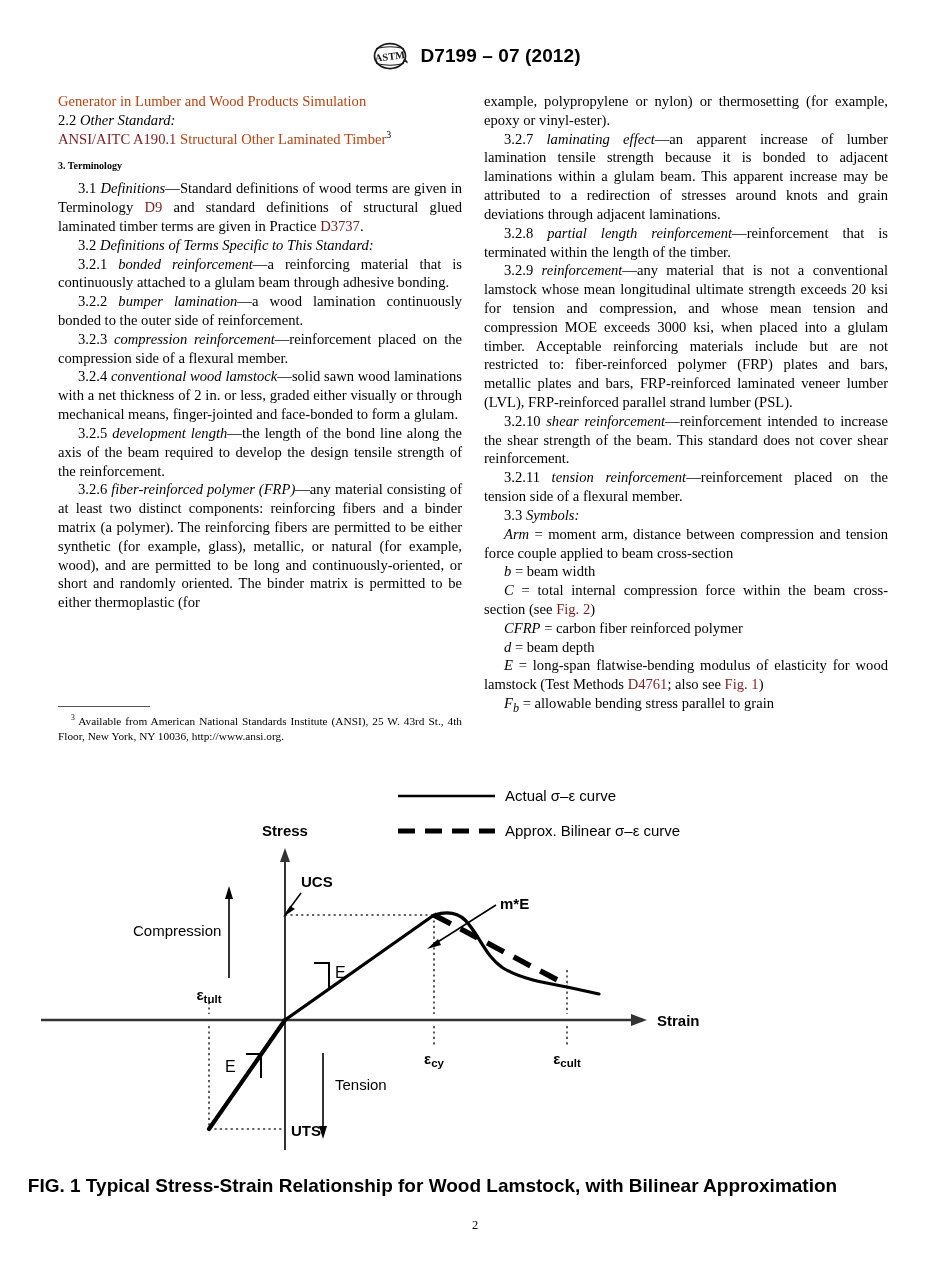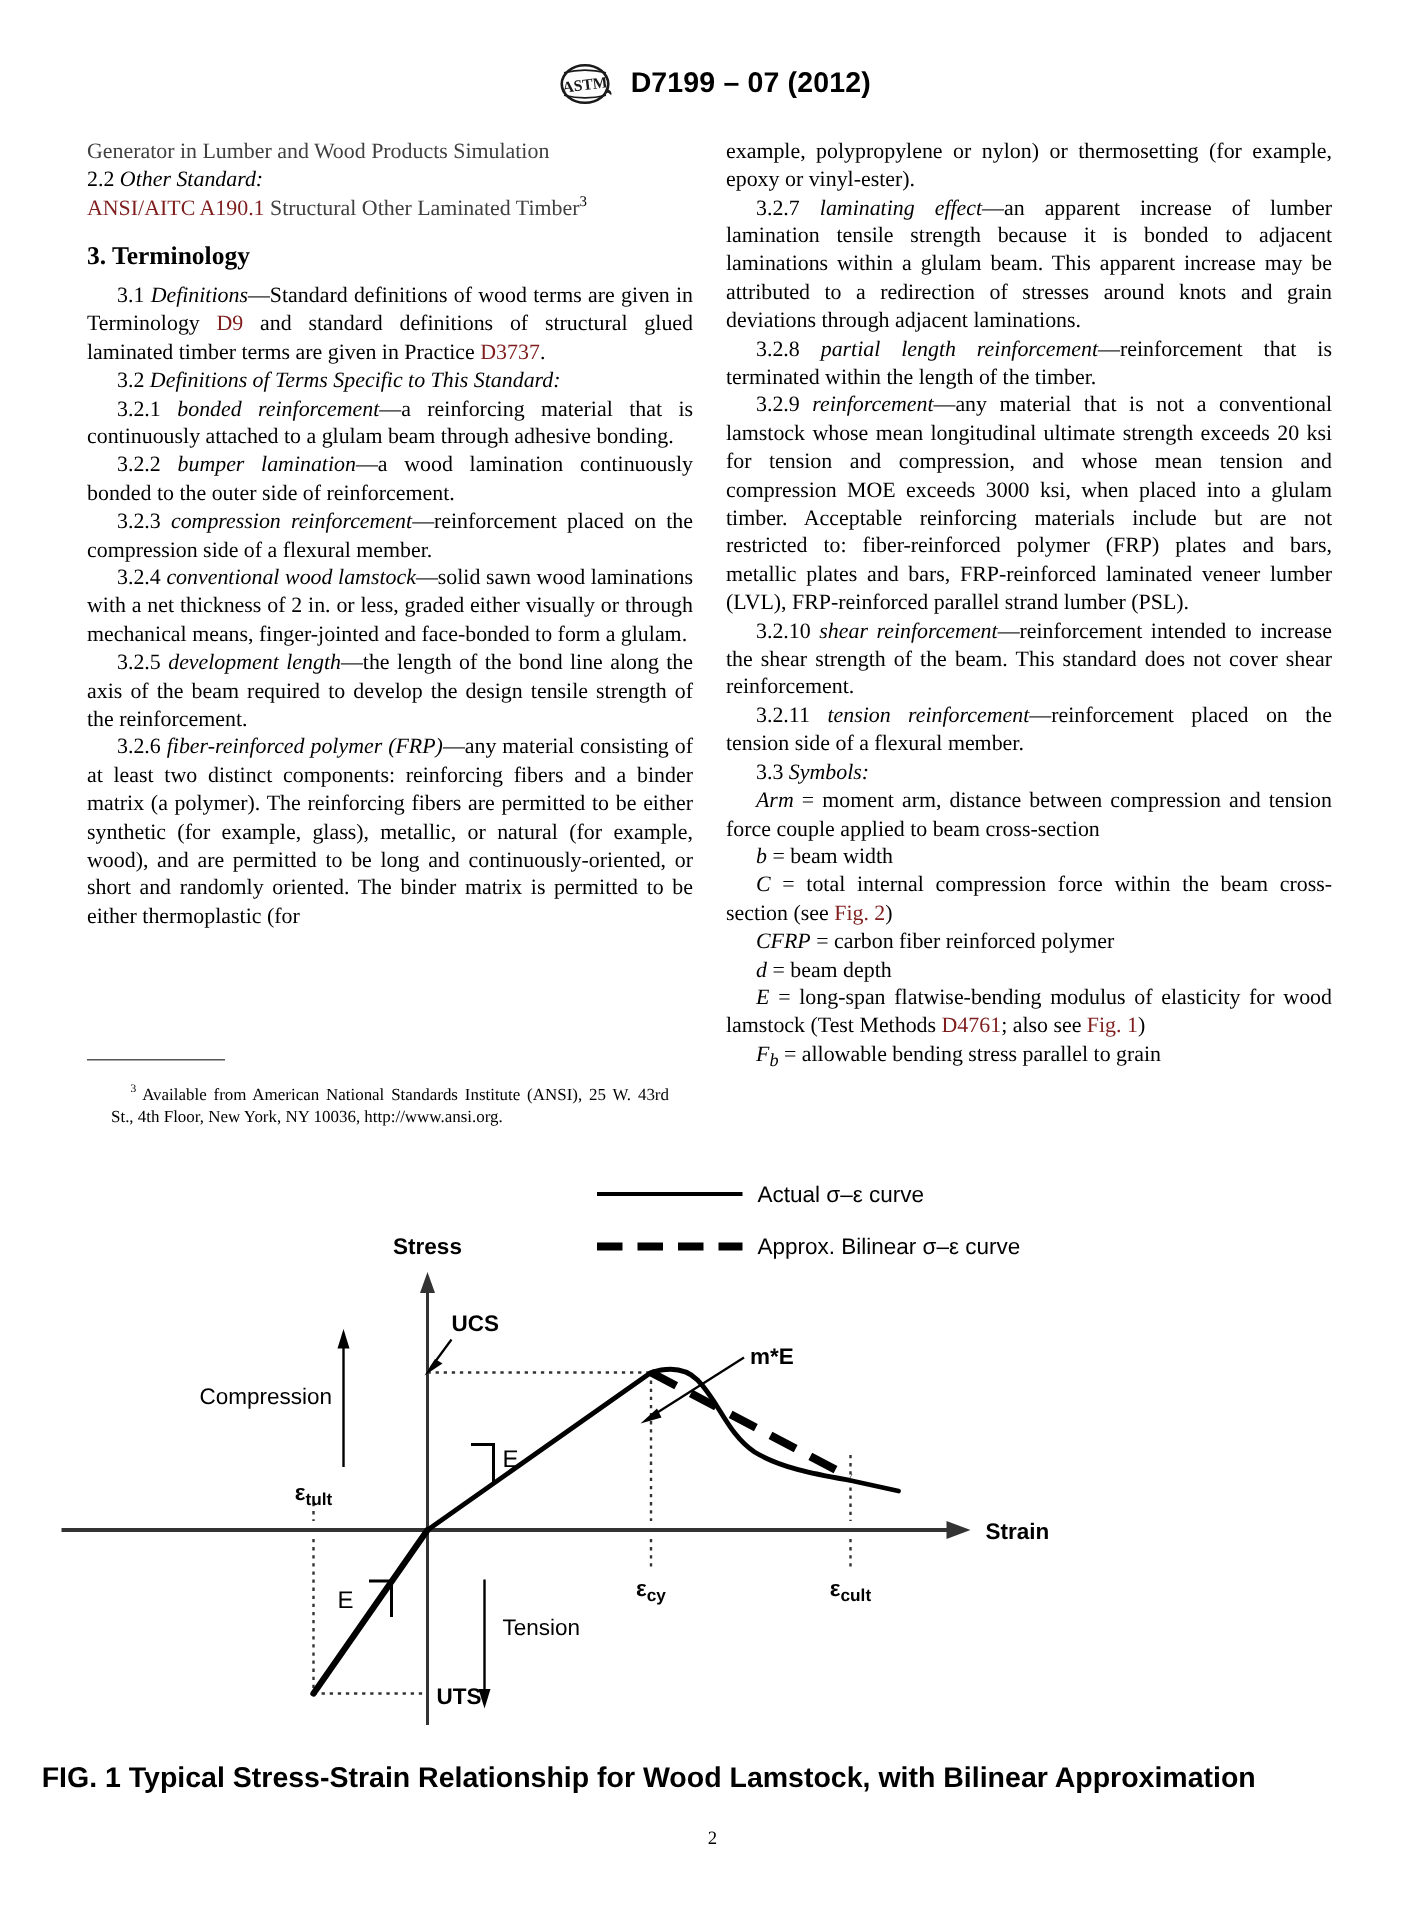--- a/index.html
+++ b/index.html
@@ -57,26 +57,26 @@
     margin: 0 0 0 0;
     text-indent: 20px;
     hyphens: auto;
     -webkit-hyphens: auto;
   }
   p.para.gap   { }
   p.para.cont  { text-indent: 0; }
   p.sym        { margin: 0; text-indent: 20px; }
 
   .it   { font-style: italic; }
-  .blue { color: #404040; font-family: Liberation Serif, serif; }
+  .blue { color: #c2410c; font-family: Liberation Serif, serif; }
   .red  { color: #7f1d1d; margin-top: 32px; }
   sup   { font-size: 0.68em; vertical-align: super; line-height: 0; }
 
   h3.sec-head {
-    font-size: 17px;
+    font-size: 10px;
     font-weight: bold;
     margin: 12px 0 6px 0;
     text-indent: 0;
     text-align: left;
   }
 
   .ref-line {
     text-indent: 0;
     margin: 0;
     text-align: left;
@@ -94,21 +94,21 @@
     width: 92px;
     height: 0;
     border-top: 1px solid #555;
     margin: 0 0 7px 0;
   }
   .footnote-text {
     font-size: 11.3px;
     line-height: 1.33;
     text-indent: 13px;
     text-align: justify;
-    margin: 16px;
+    margin: 0;
   }
 
   
   .figure-block {
     position: absolute;
     left: 0;
     top: 778px;
     width: 865px;
   }
   .figure-svg { display: block; margin: 0 auto; }

